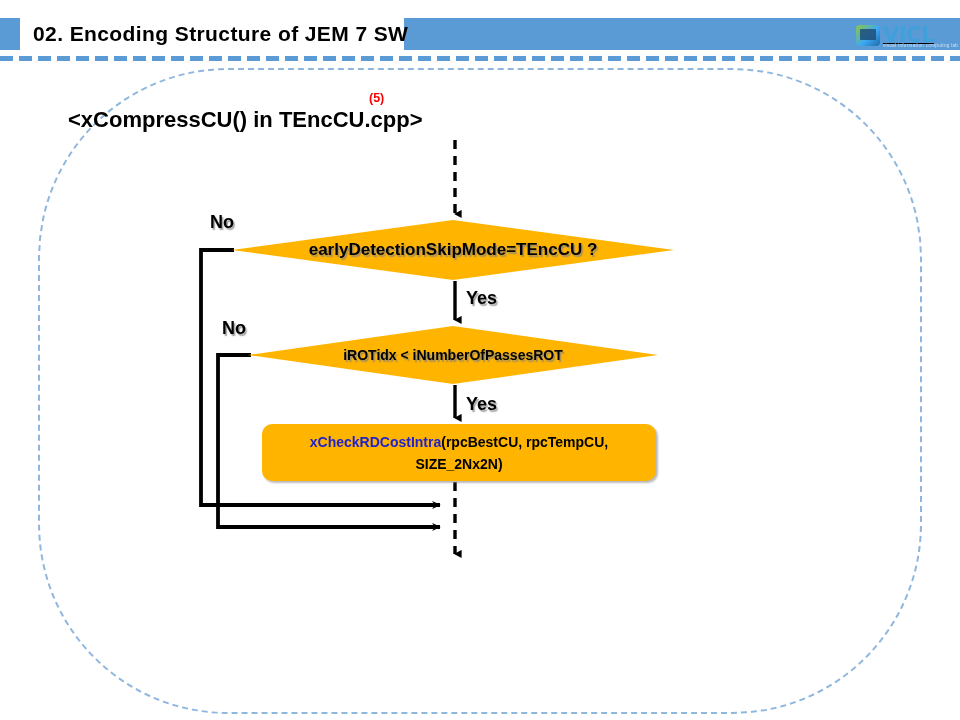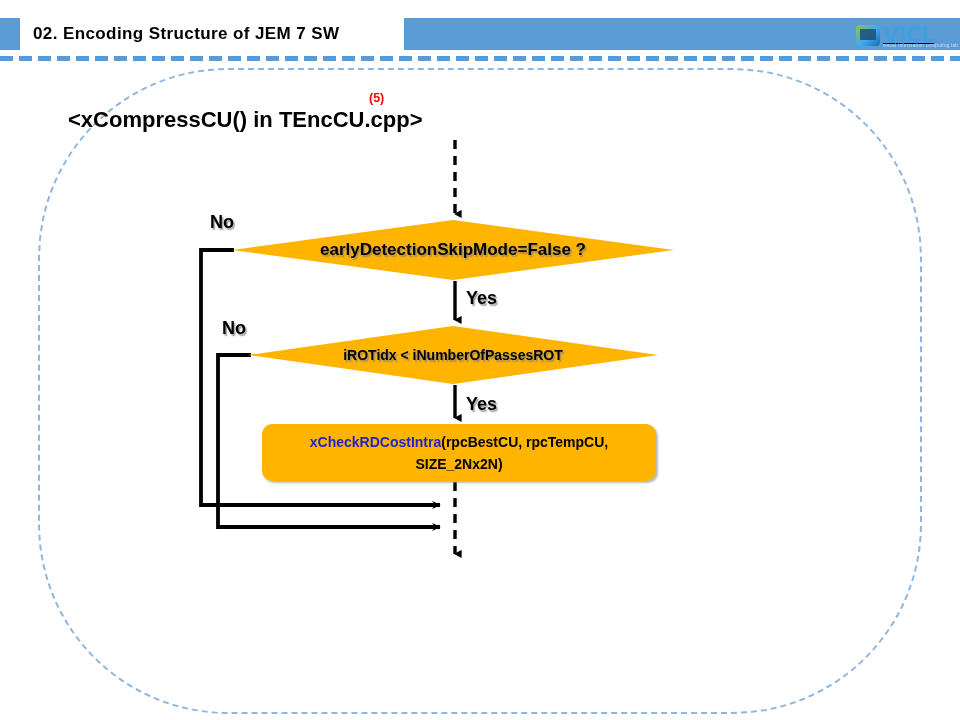--- a/index.html
+++ b/index.html
@@ -32,21 +32,21 @@
     position: absolute;
     left: 20px; top: 0;
     width: 384px; height: 32px;
     background: #ffffff;
     display: flex;
     align-items: center;
     padding-left: 13px;
     box-sizing: border-box;
   }
   #header-title {
-    font-size: 17px;
+    font-size: 21px;
     font-weight: bold;
     color: #000000;
     letter-spacing: 0.4px;
     white-space: nowrap;
   }
   #header-dashes {
     position: absolute;
     left: 0; top: 56px;
     width: 960px; height: 5px;
     background-image: repeating-linear-gradient(
@@ -240,21 +240,21 @@
 
   <path d="M234,250 L201,250 L201,505 L440,505" stroke="#000000" stroke-width="3.8" fill="none" stroke-linejoin="miter" marker-end="url(#arrow-right)"></path>
 
   <path d="M251,355 L218,355 L218,527 L440,527" stroke="#000000" stroke-width="3.8" fill="none" stroke-linejoin="miter" marker-end="url(#arrow-right)"></path>
 </svg>
 
 <div class="diamond" id="decision-early-skip">
   <svg width="442" height="60" viewBox="0 0 442 60">
     <polygon points="221,0 442,30 221,60 0,30" fill="#FFB400"></polygon>
   </svg>
-  <span class="diamond-label">earlyDetectionSkipMode=False  ?</span>
+  <span class="diamond-label">earlyDetectionSkipMode=TEncCU  ?</span>
 </div>
 
 <div class="diamond" id="decision-rot-idx">
   <svg width="410" height="58" viewBox="0 0 410 58">
     <polygon points="205,0 410,29 205,58 0,29" fill="#FFB400"></polygon>
   </svg>
   <span class="diamond-label">iROTidx &lt; iNumberOfPassesROT</span>
 </div>
 
 <div id="process-check-rdcost">

